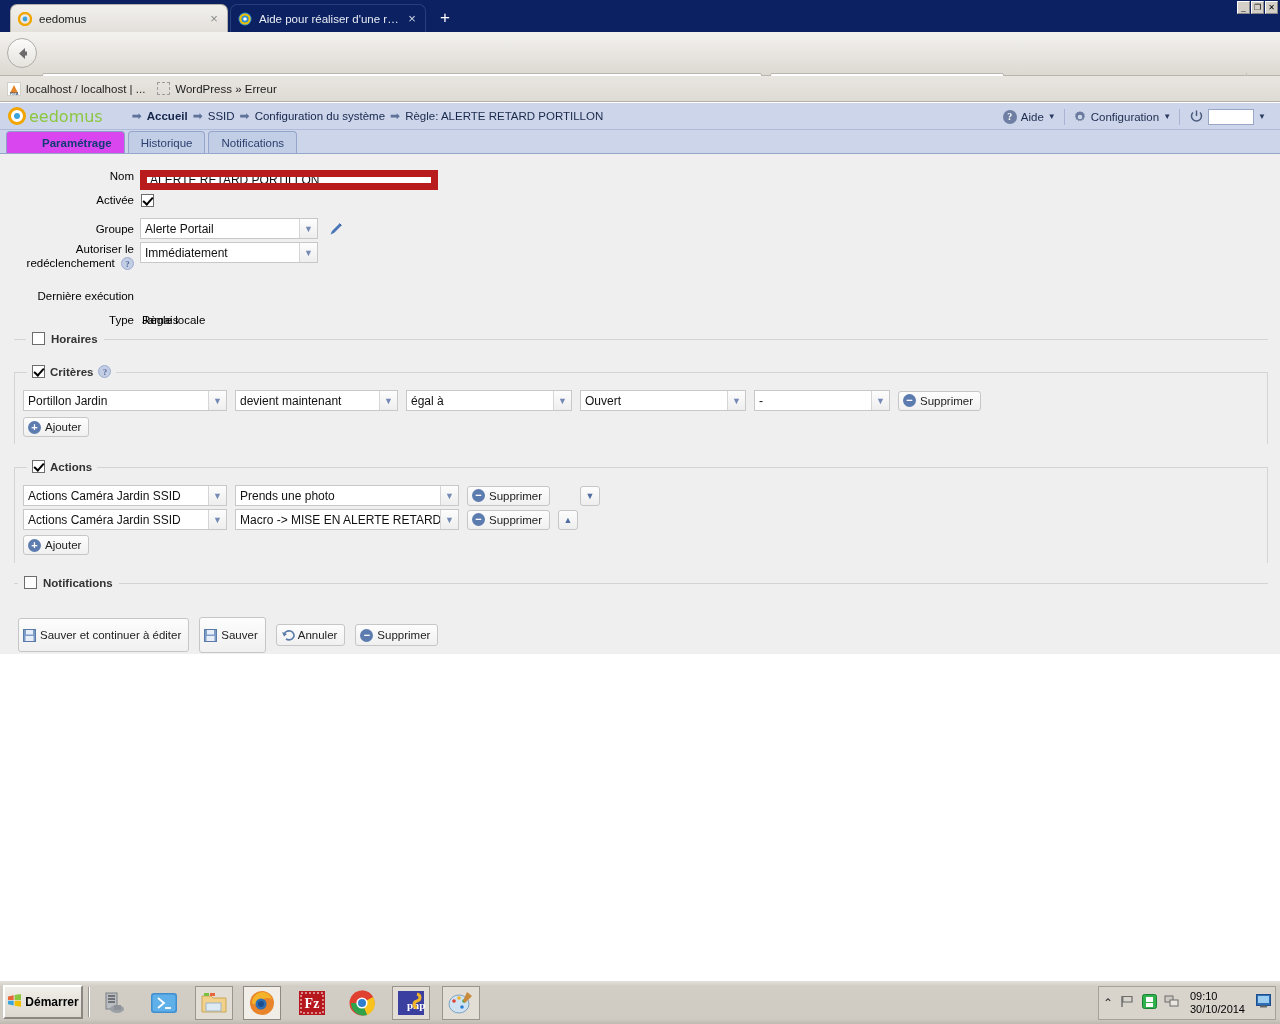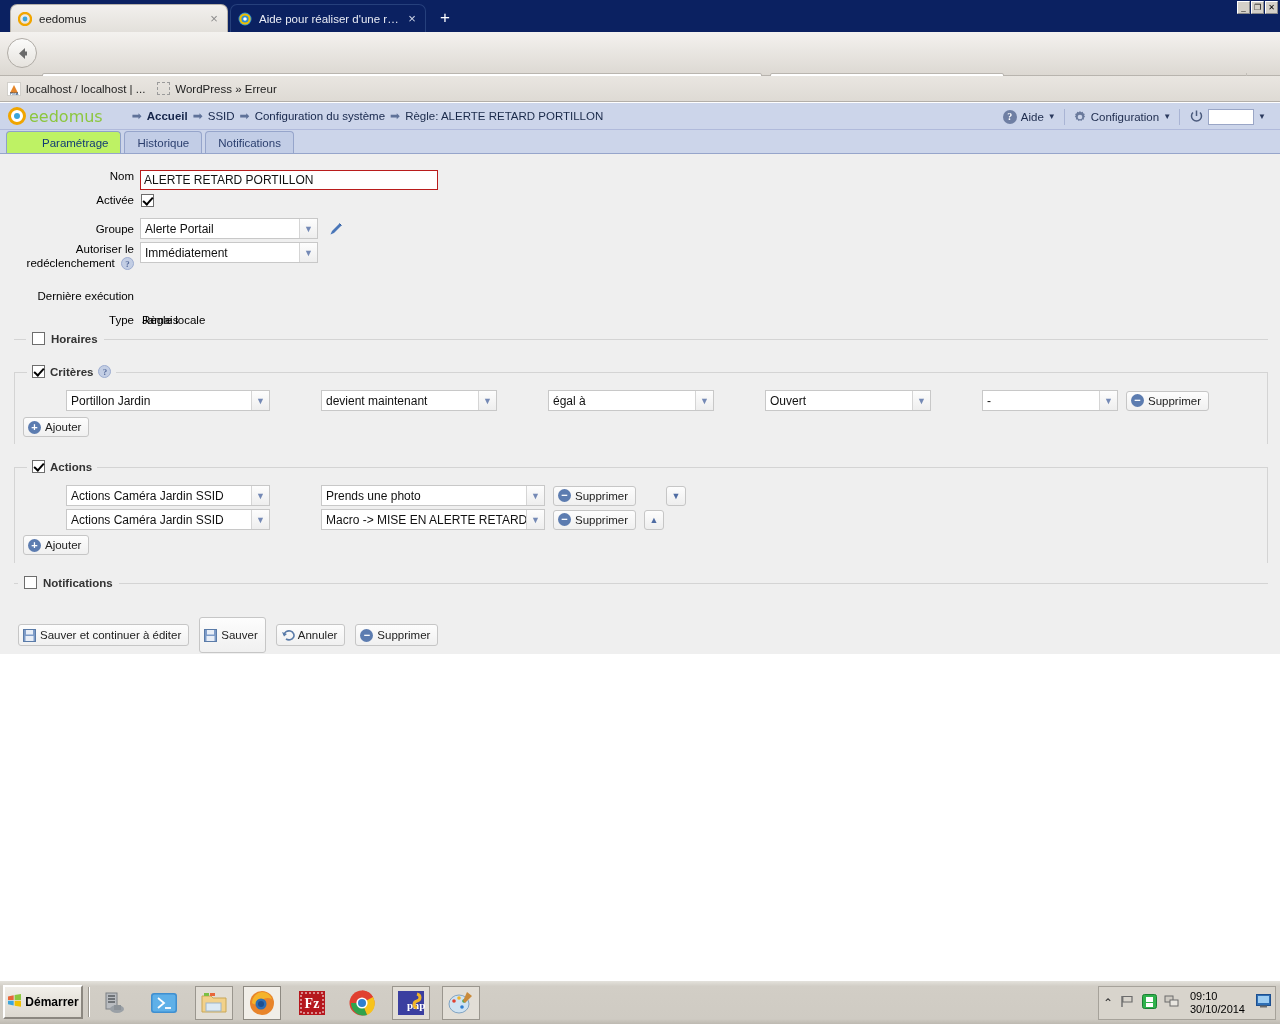--- a/index.html
+++ b/index.html
@@ -193,50 +193,50 @@
     display: flex; align-items: flex-end; padding-left: 6px;
   }
   .apptab {
     height: 22px; padding: 0 12px; margin-right: 3px;
     display: flex; align-items: center; font-size: 11.5px;
     border: 1px solid #96a5cb; border-bottom: none;
     border-radius: 4px 4px 0 0;
     background: #c2cde6; color: #2b3f6e; cursor: pointer;
   }
   .apptab.active {
-    background: #bef264; color: #123a74; font-weight: normal;
+    background: #d946ef; color: #123a74; font-weight: bold;
     border-color: #8fa1c9;
     padding-left: 35px;
   }
 
   
   .content {
     position: absolute; left: 0; top: 154px; width: 1280px; height: 500px;
     background: #efefef; font-size: 11.5px; color: #000;
   }
   .form-row { position: absolute; display: flex; align-items: flex-start; }
   .lbl { text-align: right; color: #000; font-size: 11.5px; }
 
   input.txt {
-    height: 20px; border: 1px solid #b91c1c; background: #fff;
+    height: 20px; border: 7px solid #b91c1c; background: #fff;
     font-family: "Liberation Sans", sans-serif; font-size: 12px;
     color: #111; padding: 0 3px;
   }
   .cbx {
     width: 13px; height: 13px; border: 1px solid #6d6d6d; background: #fff;
     position: relative; display: inline-block; cursor: pointer; vertical-align: middle;
   }
   .cbx.checked:after {
     content: ""; position: absolute; left: 3px; top: 0px;
     width: 4px; height: 8px; border: solid #000;
     border-width: 0 2px 2px 0; transform: rotate(42deg);
   }
   .sel {
     height: 21px; border: 1px solid #c8c8c8; background: #fff;
-    display: inline-flex; align-items: stretch; cursor: pointer; margin-left: 43px;
+    display: inline-flex; align-items: stretch; cursor: pointer;
   }
   .sel .sel-val {
     flex: 1 1 auto; display: flex; align-items: center; padding: 0 4px;
     font-size: 12px; color: #111; white-space: nowrap; overflow: hidden;
   }
   .sel .sel-arrow {
     flex: none; width: 18px;
     background: linear-gradient(to bottom,#fdfdfd,#eeeeee);
     border-left: 1px solid #d5d5d5;
     display: flex; align-items: center; justify-content: center;
@@ -553,21 +553,21 @@
     <div class="fs-legend">
       <span class="cbx checked"></span>
       <span>Critères</span>
       <span class="help-q">?</span>
     </div>
     <div style="position:absolute;left:8px;top:17px;display:flex;align-items:center;gap:8px;">
       <span class="sel" style="width:204px;">
         <span class="sel-val">Portillon Jardin</span>
         <span class="sel-arrow">▼</span>
       </span>
-      <span class="sel" style="width:176px;">
+      <span class="sel" style="width:163px;">
         <span class="sel-val">devient maintenant</span>
         <span class="sel-arrow">▼</span>
       </span>
       <span class="sel" style="width:166px;">
         <span class="sel-val">égal à</span>
         <span class="sel-arrow">▼</span>
       </span>
       <span class="sel" style="width:166px;">
         <span class="sel-val">Ouvert</span>
         <span class="sel-arrow">▼</span>
@@ -634,21 +634,21 @@
     </div>
   </div>
 
   <div class="hr-line" style="left:14px;top:429px;width:1254px;"></div>
   <div style="position:absolute;left:18px;top:422px;background:#efefef;padding:0 6px;display:flex;align-items:center;gap:6px;">
     <span class="cbx"></span>
     <span style="font-weight:bold;color:#333;">Notifications</span>
   </div>
 
   <div style="position:absolute;left:18px;top:463px;display:flex;align-items:center;gap:10px;">
-    <span class="btn" style="height:22px;">
+    <span class="btn" style="height:34px;">
       <span class="floppy">
         <svg width="13" height="13" viewBox="0 0 13 13">
             <rect x="0.5" y="0.5" width="12" height="12" fill="#7e9cc8" stroke="#5a7ba8"></rect>
             <rect x="3" y="1" width="7" height="4.5" fill="#e8eef7"></rect>
             <rect x="2.5" y="7" width="8" height="5" fill="#e8eef7"></rect>
           </svg>
       </span>
       <span>Sauver et continuer à éditer</span>
     </span>
     <span class="btn" style="height:36px;">

